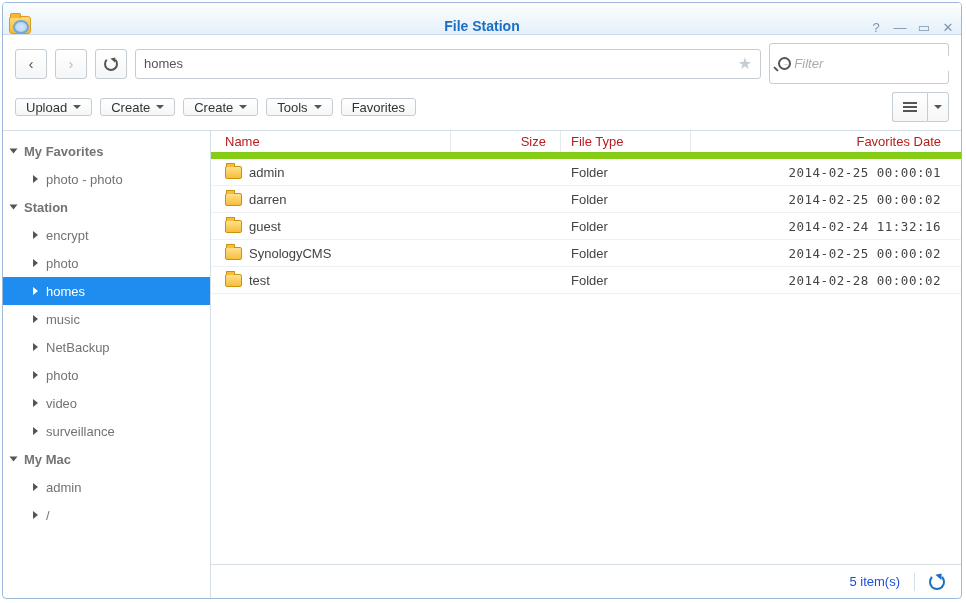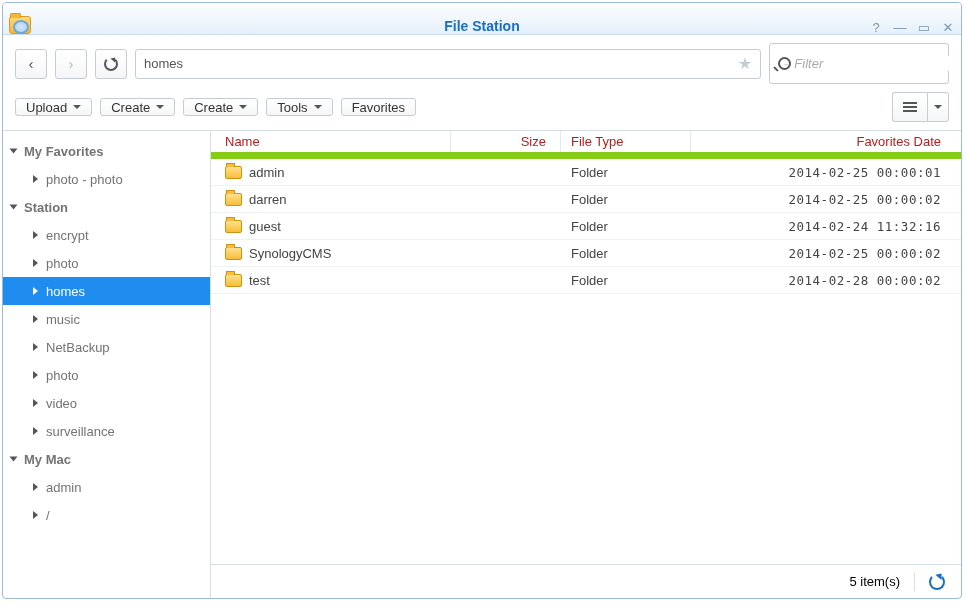--- a/index.html
+++ b/index.html
@@ -50,21 +50,21 @@
 .col-type{width:130px;padding-left:10px;border-right:1px solid #e5e9ec;height:100%;display:flex;align-items:center}
 .col-date{flex:1;text-align:right;padding-right:20px;height:100%;display:flex;align-items:center;justify-content:flex-end}
 .table-body{flex:1;overflow:auto}
 .row{display:flex;height:27px;align-items:center;border-bottom:1px solid #eef1f4;color:#444}
 .row .col-name{display:flex;align-items:center;gap:7px;border:none}
 .row .col-size,.row .col-type,.row .col-date{border:none}
 .folder-icon{width:17px;height:13px;background:linear-gradient(#ffe08a,#f8bd3c);border:1px solid #c9930f;border-radius:2px;position:relative;flex-shrink:0}
 .folder-icon::before{content:"";position:absolute;top:-4px;left:0;width:7px;height:3px;background:#f8bd3c;border:1px solid #c9930f;border-bottom:none;border-radius:1px 1px 0 0}
 .row .col-date{font-family:Menlo,Consolas,monospace;font-size:12.5px;letter-spacing:0.5px}
 .statusbar{height:34px;border-top:1px solid #d5dde5;display:flex;align-items:center;justify-content:flex-end;padding:0 16px;gap:14px}
-.status-text{color:#000000}
+.status-text{color:#1d4ed8}
 .status-sep{width:1px;height:18px;background:#d5dde5}
 .refresh-icon{width:16px;height:16px;border:2px solid #1a6fc4;border-radius:50%;border-top-color:transparent;position:relative;cursor:pointer}
 .refresh-icon::after{content:"";position:absolute;top:-3px;right:-1px;width:0;height:0;border-left:4px solid transparent;border-right:4px solid transparent;border-bottom:5px solid #1a6fc4;transform:rotate(40deg)}
 .arrow{font-size:15px;color:#555}
 .arrow.dis{color:#bbb}
 .reload{width:14px;height:14px;border:2px solid #555;border-radius:50%;border-top-color:transparent;position:relative}
 .reload::after{content:"";position:absolute;top:-2px;right:-1px;width:0;height:0;border-left:3px solid transparent;border-right:3px solid transparent;border-bottom:4px solid #555;transform:rotate(40deg)}
 </style>
 </head>
 <body>

